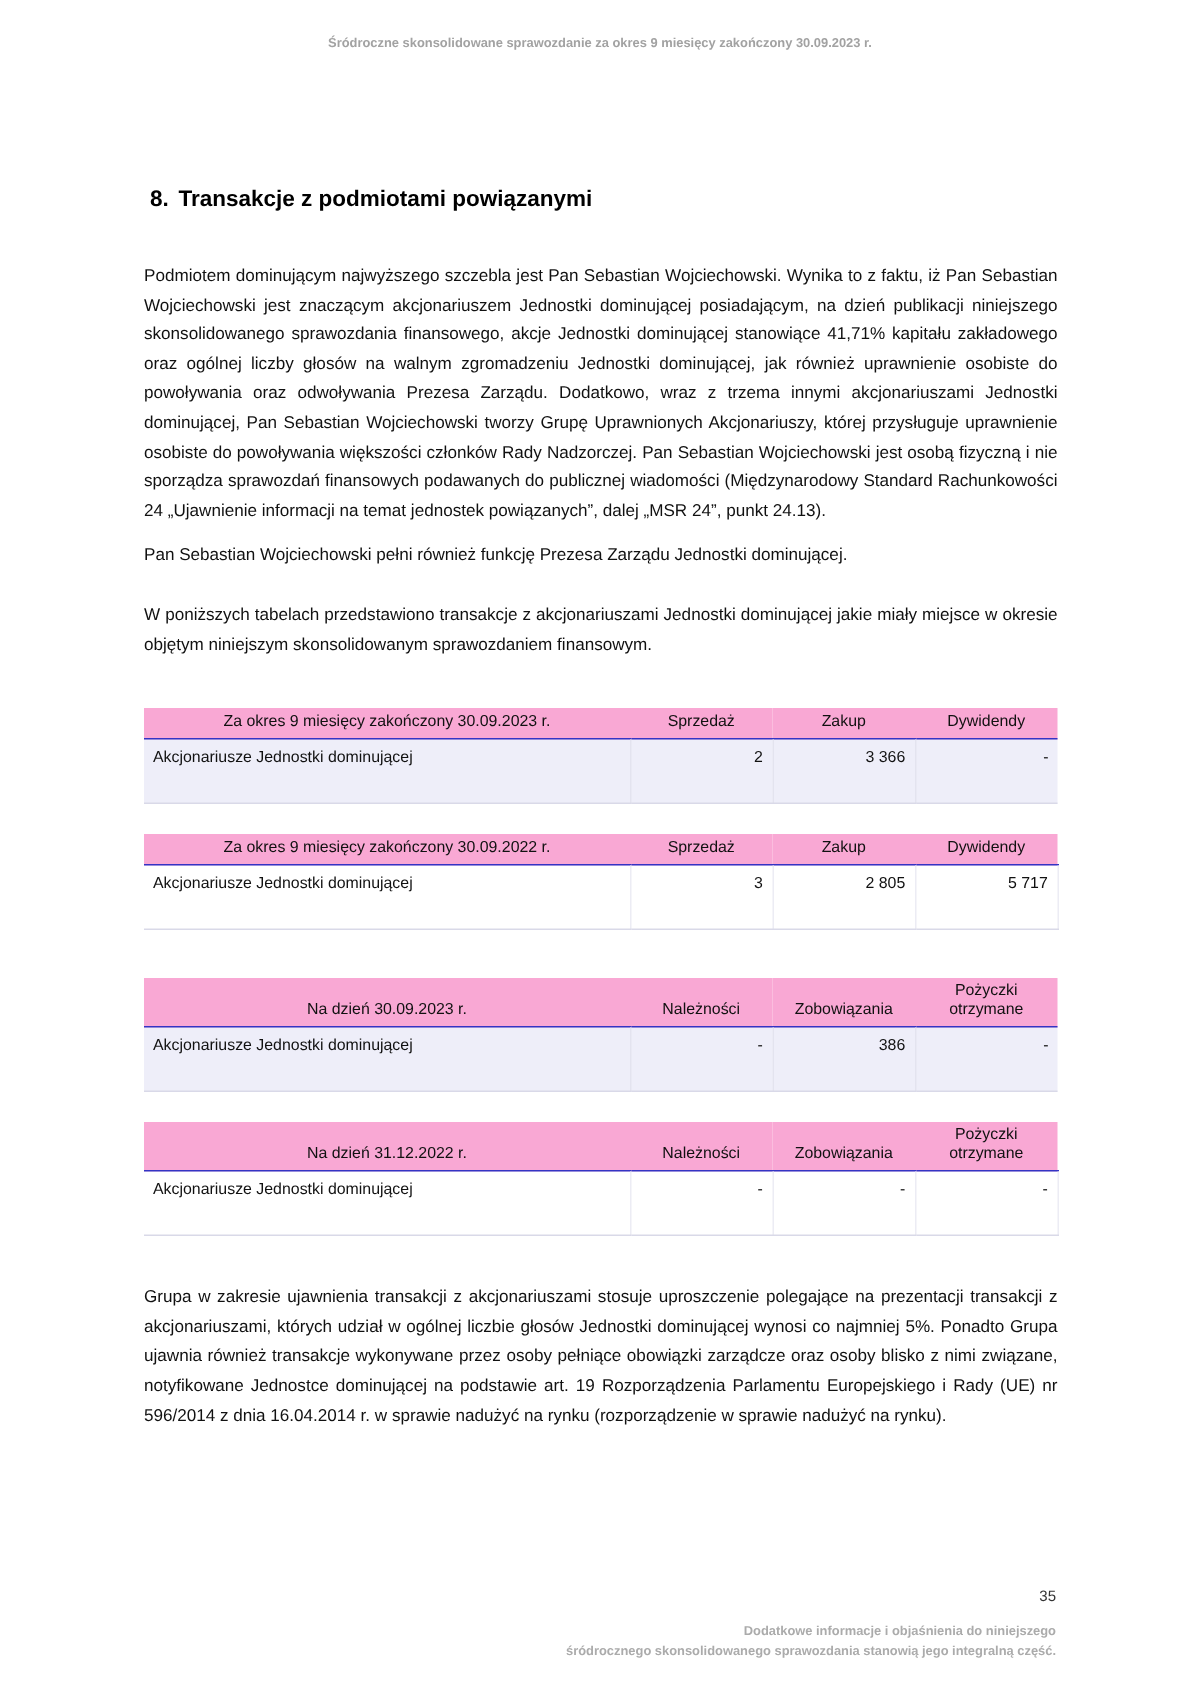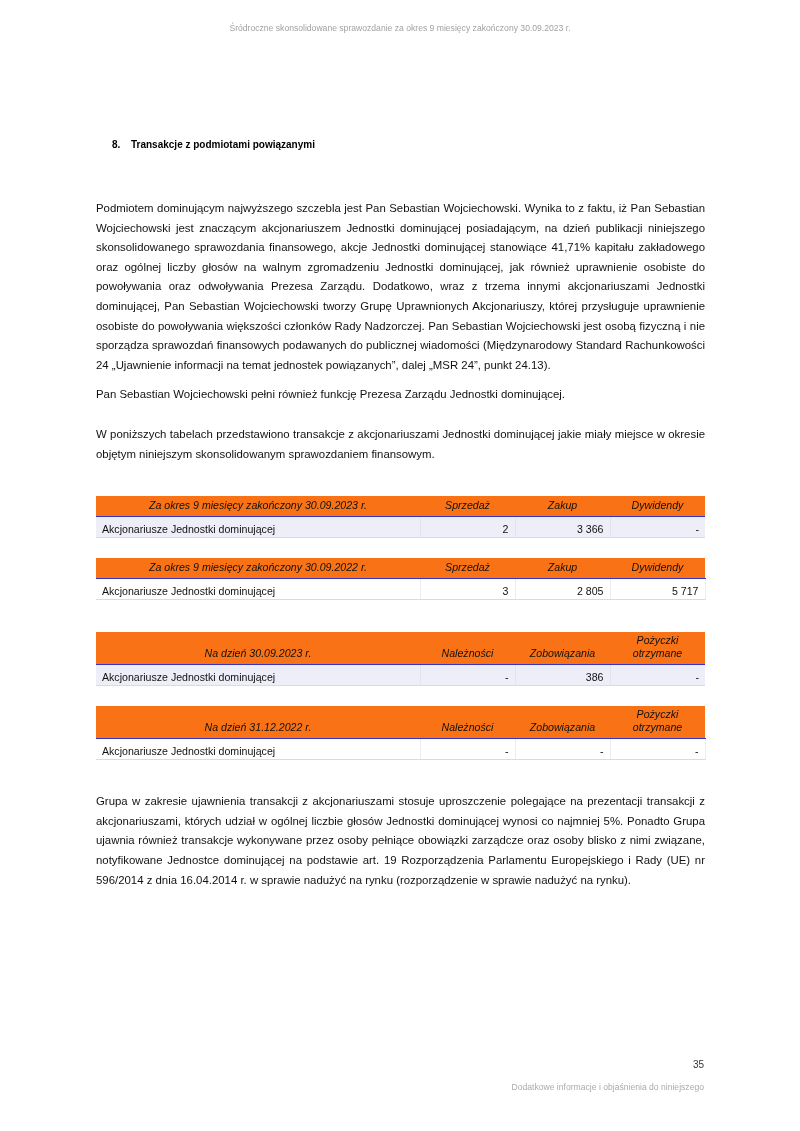--- a/index.html
+++ b/index.html
@@ -34,21 +34,21 @@
   .doc-header .hdr-line1 {
     font-size: 8.4px;
     font-weight: bold;
     letter-spacing: 0.15px;
     color: #8e8e8e;
     line-height: 12px;
   }
   .doc-header .hdr-line2,
   .doc-header .hdr-line3 {
     font-size: 8.6px;
-    font-weight: normal;
+    font-weight: bold;
     color: #a2a2a2;
     line-height: 12.5px;
   }
 
   
   .content {
     position: absolute;
     top: 92px;
     left: 96px;
     width: 609px;
@@ -59,22 +59,22 @@
     line-height: 19.6px;
     text-align: justify;
     text-justify: inter-word;
     color: #111111;
   }
   .gap-sm { height: 10px; }
   .gap-md { height: 19px; }
   .gap-lg { height: 28px; }
 
   h2.section-title {
-    margin: 16px;
-    font-size: 10px;
+    margin: 4px;
+    font-size: 15px;
     font-weight: bold;
     line-height: 18px;
     color: #000000;
   }
   h2.section-title .num {
     display: inline-block;
     width: 19px;
   }
   h3.sub-title {
     margin: 0;
@@ -95,37 +95,36 @@
   table.fin-table col.c-label { width: 324px; }
   table.fin-table col.c-num   { width: 95px; }
 
   table.fin-table thead th {
     font-weight: normal;
     font-size: 10.6px;
     line-height: 14px;
     padding: 2px 6px 4px 6px;
     vertical-align: bottom;
     border-bottom: 1.6px solid #3434c4;
-    background: #f97316;
-    font-style: italic;
+    background: #f9a8d4;
   }
   table.fin-table thead th.th-label {
     text-align: center;
   }
   table.fin-table thead th.th-num {
     text-align: center;
   }
   table.fin-table thead th .th-stack {
     display: block;
     line-height: 13px;
     text-align: center;
   }
 
   table.fin-table tbody td {
-    padding: 5px 6px 0 6px;
+    padding: 5px 6px 22px 6px;
     line-height: 15px;
     border-bottom: 1px solid #d9d9e8;
     border-right: 1px solid #e3e3ef;
     vertical-align: middle;
   }
   table.fin-table tbody td:last-child { border-right: none; }
   table.fin-table tbody td.td-label {
     text-align: left;
     border-right: 1px solid #e3e3ef;
   }
@@ -150,20 +149,21 @@
   .doc-footer .page-no {
     font-size: 10px;
     color: #333333;
     line-height: 14px;
     margin-bottom: 9px;
   }
   .doc-footer .foot-line {
     font-size: 8.6px;
     color: #ababab;
     line-height: 12.5px;
+    font-weight: bold;
   }
 </style>
 </head>
 <body>
 
 <div class="page">
 
   <div class="doc-header">
     <div class="hdr-line2">Śródroczne skonsolidowane sprawozdanie za okres 9 miesięcy zakończony 30.09.2023 r.</div>
   </div>
@@ -311,15 +311,16 @@
 
     <div class="table-gap-wide"></div>
 
     <p class="body-par">Grupa w zakresie ujawnienia transakcji z akcjonariuszami stosuje uproszczenie polegające na prezentacji transakcji z akcjonariuszami, których udział w ogólnej liczbie głosów Jednostki dominującej wynosi co najmniej 5%. Ponadto Grupa ujawnia również transakcje wykonywane przez osoby pełniące obowiązki zarządcze oraz osoby blisko z nimi związane, notyfikowane Jednostce dominującej na podstawie art. 19 Rozporządzenia Parlamentu Europejskiego i Rady (UE) nr 596/2014 z dnia 16.04.2014 r. w sprawie nadużyć na rynku (rozporządzenie w sprawie nadużyć na rynku).</p>
 
   </div>
 
   <div class="doc-footer">
     <div class="page-no">35</div>
     <div class="foot-line">Dodatkowe informacje i objaśnienia do niniejszego</div>
+    <div class="foot-line">śródrocznego skonsolidowanego sprawozdania  stanowią jego integralną część.</div>
   </div>
 
 </div>
 
 </body></html>

